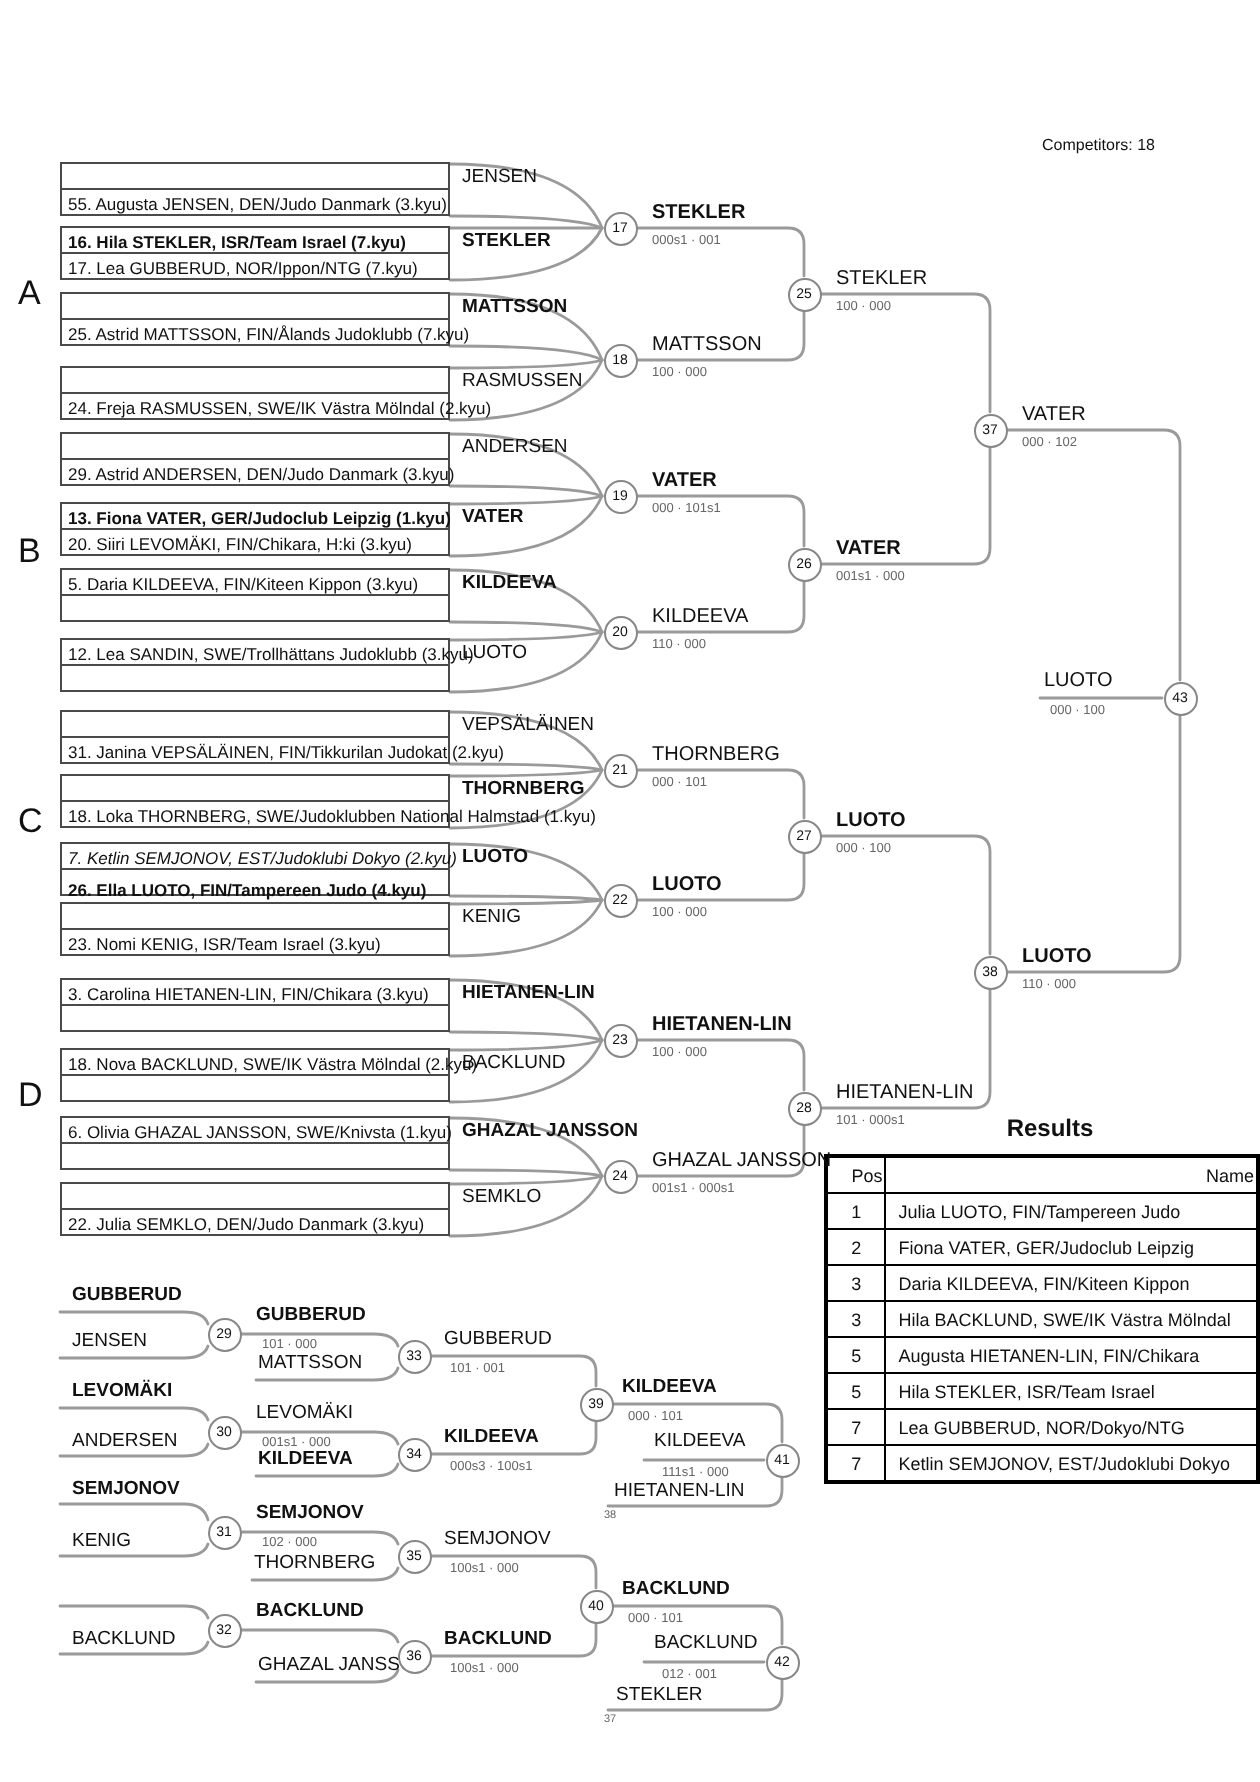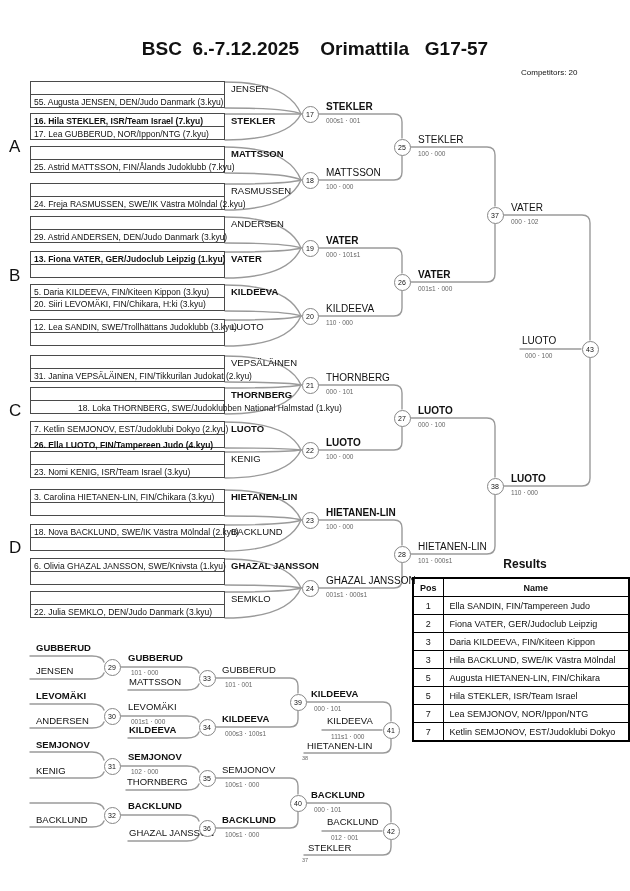--- a/index.html
+++ b/index.html
@@ -21,21 +21,21 @@
   .b{font-weight:bold;}
   .cir{position:absolute;width:17px;height:17px;margin-left:-8.5px;margin-top:-8.5px;
        border:1.2px solid #878787;border-radius:50%;background:#fff;box-sizing:border-box;
        display:flex;align-items:center;justify-content:center;font-size:7px;z-index:6;}
   .res-title{position:absolute;left:412px;top:557px;width:226px;text-align:center;
        font-size:12px;font-weight:bold;z-index:3;}
   .res-wrap{position:absolute;left:412px;top:577px;z-index:3;}
   table.res{border-collapse:collapse;background:#fff;}
   table.res, table.res td, table.res th{border:1px solid #000;}
   table.res{border-width:2.5px;}
-  table.res th{font-size:9px;font-weight:bold;height:15px;}
+  table.res th{font-size:9px;font-weight:normal;height:15px;text-align:right;}
   table.res td{font-size:9px;height:15px;}
   td.pc, th.pc{width:34px;text-align:center;border-right-width:1.5px;}
   td.nc{width:186px;text-align:left;padding-left:6px;white-space:nowrap;overflow:hidden;}
   th.nc{text-align:center;}
 </style>
 </head>
 <body>
 
 <div id="page">
 
@@ -114,22 +114,21 @@
       <path d="M216 828 H290 Q298 828 298 820 V812"></path>
       <path d="M307 702 H383 Q391 702 391 710 V721"></path>
       <path d="M307 803 H383 Q391 803 391 811 V822"></path>
       <path d="M322 730 H382"></path>
         <path d="M322 831 H382"></path>
       <path d="M304 753 H383 Q391 753 391 745 V739"></path>
       <path d="M304 855 H383 Q391 855 391 847 V840"></path>
     </g>
   </svg>
 
-  <div class="ttl">BSC  6.-7.12.2025    Orimattila   G17-57</div>
-  <div class="comp">Competitors: 20</div>
+  <div class="comp">Competitors: 18</div>
 
   <div class="sec" style="top:137px;">A</div>
   <div class="sec" style="top:266px;">B</div>
   <div class="sec" style="top:401px;">C</div>
   <div class="sec" style="top:538px;">D</div>
 
   <div class="box" style="top:81px;"></div>
   <div class="box" style="top:94px;"></div>
   <div class="box" style="top:113px;"></div>
   <div class="box" style="top:126px;"></div>
@@ -162,26 +161,26 @@
   <div class="box" style="top:591px;"></div>
   <div class="box" style="top:604px;"></div>
 
   <div class="nm" style="top:96.5px;">55. Augusta JENSEN, DEN/Judo Danmark (3.kyu)</div>
   <div class="nm b" style="top:115.5px;">16. Hila STEKLER, ISR/Team Israel (7.kyu)</div>
   <div class="nm" style="top:128.5px;">17. Lea GUBBERUD, NOR/Ippon/NTG (7.kyu)</div>
   <div class="nm" style="top:161.5px;">25. Astrid MATTSSON, FIN/Ålands Judoklubb (7.kyu)</div>
   <div class="nm" style="top:198.5px;">24. Freja RASMUSSEN, SWE/IK Västra Mölndal (2.kyu)</div>
   <div class="nm" style="top:231.5px;">29. Astrid ANDERSEN, DEN/Judo Danmark (3.kyu)</div>
   <div class="nm b" style="top:253.5px;">13. Fiona VATER, GER/Judoclub Leipzig (1.kyu)</div>
-  <div class="nm" style="top:266.5px;margin-top:32px;">20. Siiri LEVOMÄKI, FIN/Chikara, H:ki (3.kyu)</div>
+  <div class="nm" style="top:266.5px;">20. Siiri LEVOMÄKI, FIN/Chikara, H:ki (3.kyu)</div>
   <div class="nm" style="top:286.5px;">5. Daria KILDEEVA, FIN/Kiteen Kippon (3.kyu)</div>
   <div class="nm" style="top:321.5px;">12. Lea SANDIN, SWE/Trollhättans Judoklubb (3.kyu)</div>
   <div class="nm" style="top:370.5px;">31. Janina VEPSÄLÄINEN, FIN/Tikkurilan Judokat (2.kyu)</div>
-  <div class="nm" style="top:402.5px;margin-left:44px;">18. Loka THORNBERG, SWE/Judoklubben National Halmstad (1.kyu)</div>
-  <div class="nm" style="top:423.5px;">7. Ketlin SEMJONOV, EST/Judoklubi Dokyo (2.kyu)</div>
+  <div class="nm" style="top:402.5px;">18. Loka THORNBERG, SWE/Judoklubben National Halmstad (1.kyu)</div>
+  <div class="nm" style="top:423.5px;font-style:italic;">7. Ketlin SEMJONOV, EST/Judoklubi Dokyo (2.kyu)</div>
   <div class="nm b" style="top:440px;">26. Ella LUOTO, FIN/Tampereen Judo (4.kyu)</div>
   <div class="nm" style="top:466.5px;">23. Nomi KENIG, ISR/Team Israel (3.kyu)</div>
   <div class="nm" style="top:491.5px;">3. Carolina HIETANEN-LIN, FIN/Chikara (3.kyu)</div>
   <div class="nm" style="top:526.5px;">18. Nova BACKLUND, SWE/IK Västra Mölndal (2.kyu)</div>
   <div class="nm" style="top:560.5px;">6. Olivia GHAZAL JANSSON, SWE/Knivsta (1.kyu)</div>
   <div class="nm" style="top:606.5px;">22. Julia SEMKLO, DEN/Judo Danmark (3.kyu)</div>
 
   <div class="ov" style="top:83.5px;">JENSEN</div>
   <div class="ov b" style="top:115.5px;">STEKLER</div>
   <div class="ov b" style="top:148.5px;">MATTSSON</div>
@@ -301,21 +300,21 @@
   <div class="res-title">Results</div>
   <div class="res-wrap">
     <table class="res">
       <tbody>
           <tr>
         <th class="pc">Pos</th>
         <th class="nc">Name</th>
       </tr>
       <tr>
         <td class="pc">1</td>
-        <td class="nc">Ella SANDIN, FIN/Tampereen Judo</td>
+        <td class="nc">Julia LUOTO, FIN/Tampereen Judo</td>
       </tr>
       <tr>
         <td class="pc">2</td>
         <td class="nc">Fiona VATER, GER/Judoclub Leipzig</td>
       </tr>
       <tr>
         <td class="pc">3</td>
         <td class="nc">Daria KILDEEVA, FIN/Kiteen Kippon</td>
       </tr>
       <tr>
@@ -325,21 +324,21 @@
       <tr>
         <td class="pc">5</td>
         <td class="nc">Augusta HIETANEN-LIN, FIN/Chikara</td>
       </tr>
       <tr>
         <td class="pc">5</td>
         <td class="nc">Hila STEKLER, ISR/Team Israel</td>
       </tr>
       <tr>
         <td class="pc">7</td>
-        <td class="nc">Lea SEMJONOV, NOR/Ippon/NTG</td>
+        <td class="nc">Lea GUBBERUD, NOR/Dokyo/NTG</td>
       </tr>
       <tr>
         <td class="pc">7</td>
         <td class="nc">Ketlin SEMJONOV, EST/Judoklubi Dokyo</td>
       </tr>
     </tbody>
       </table>
   </div>
 
 </div>

